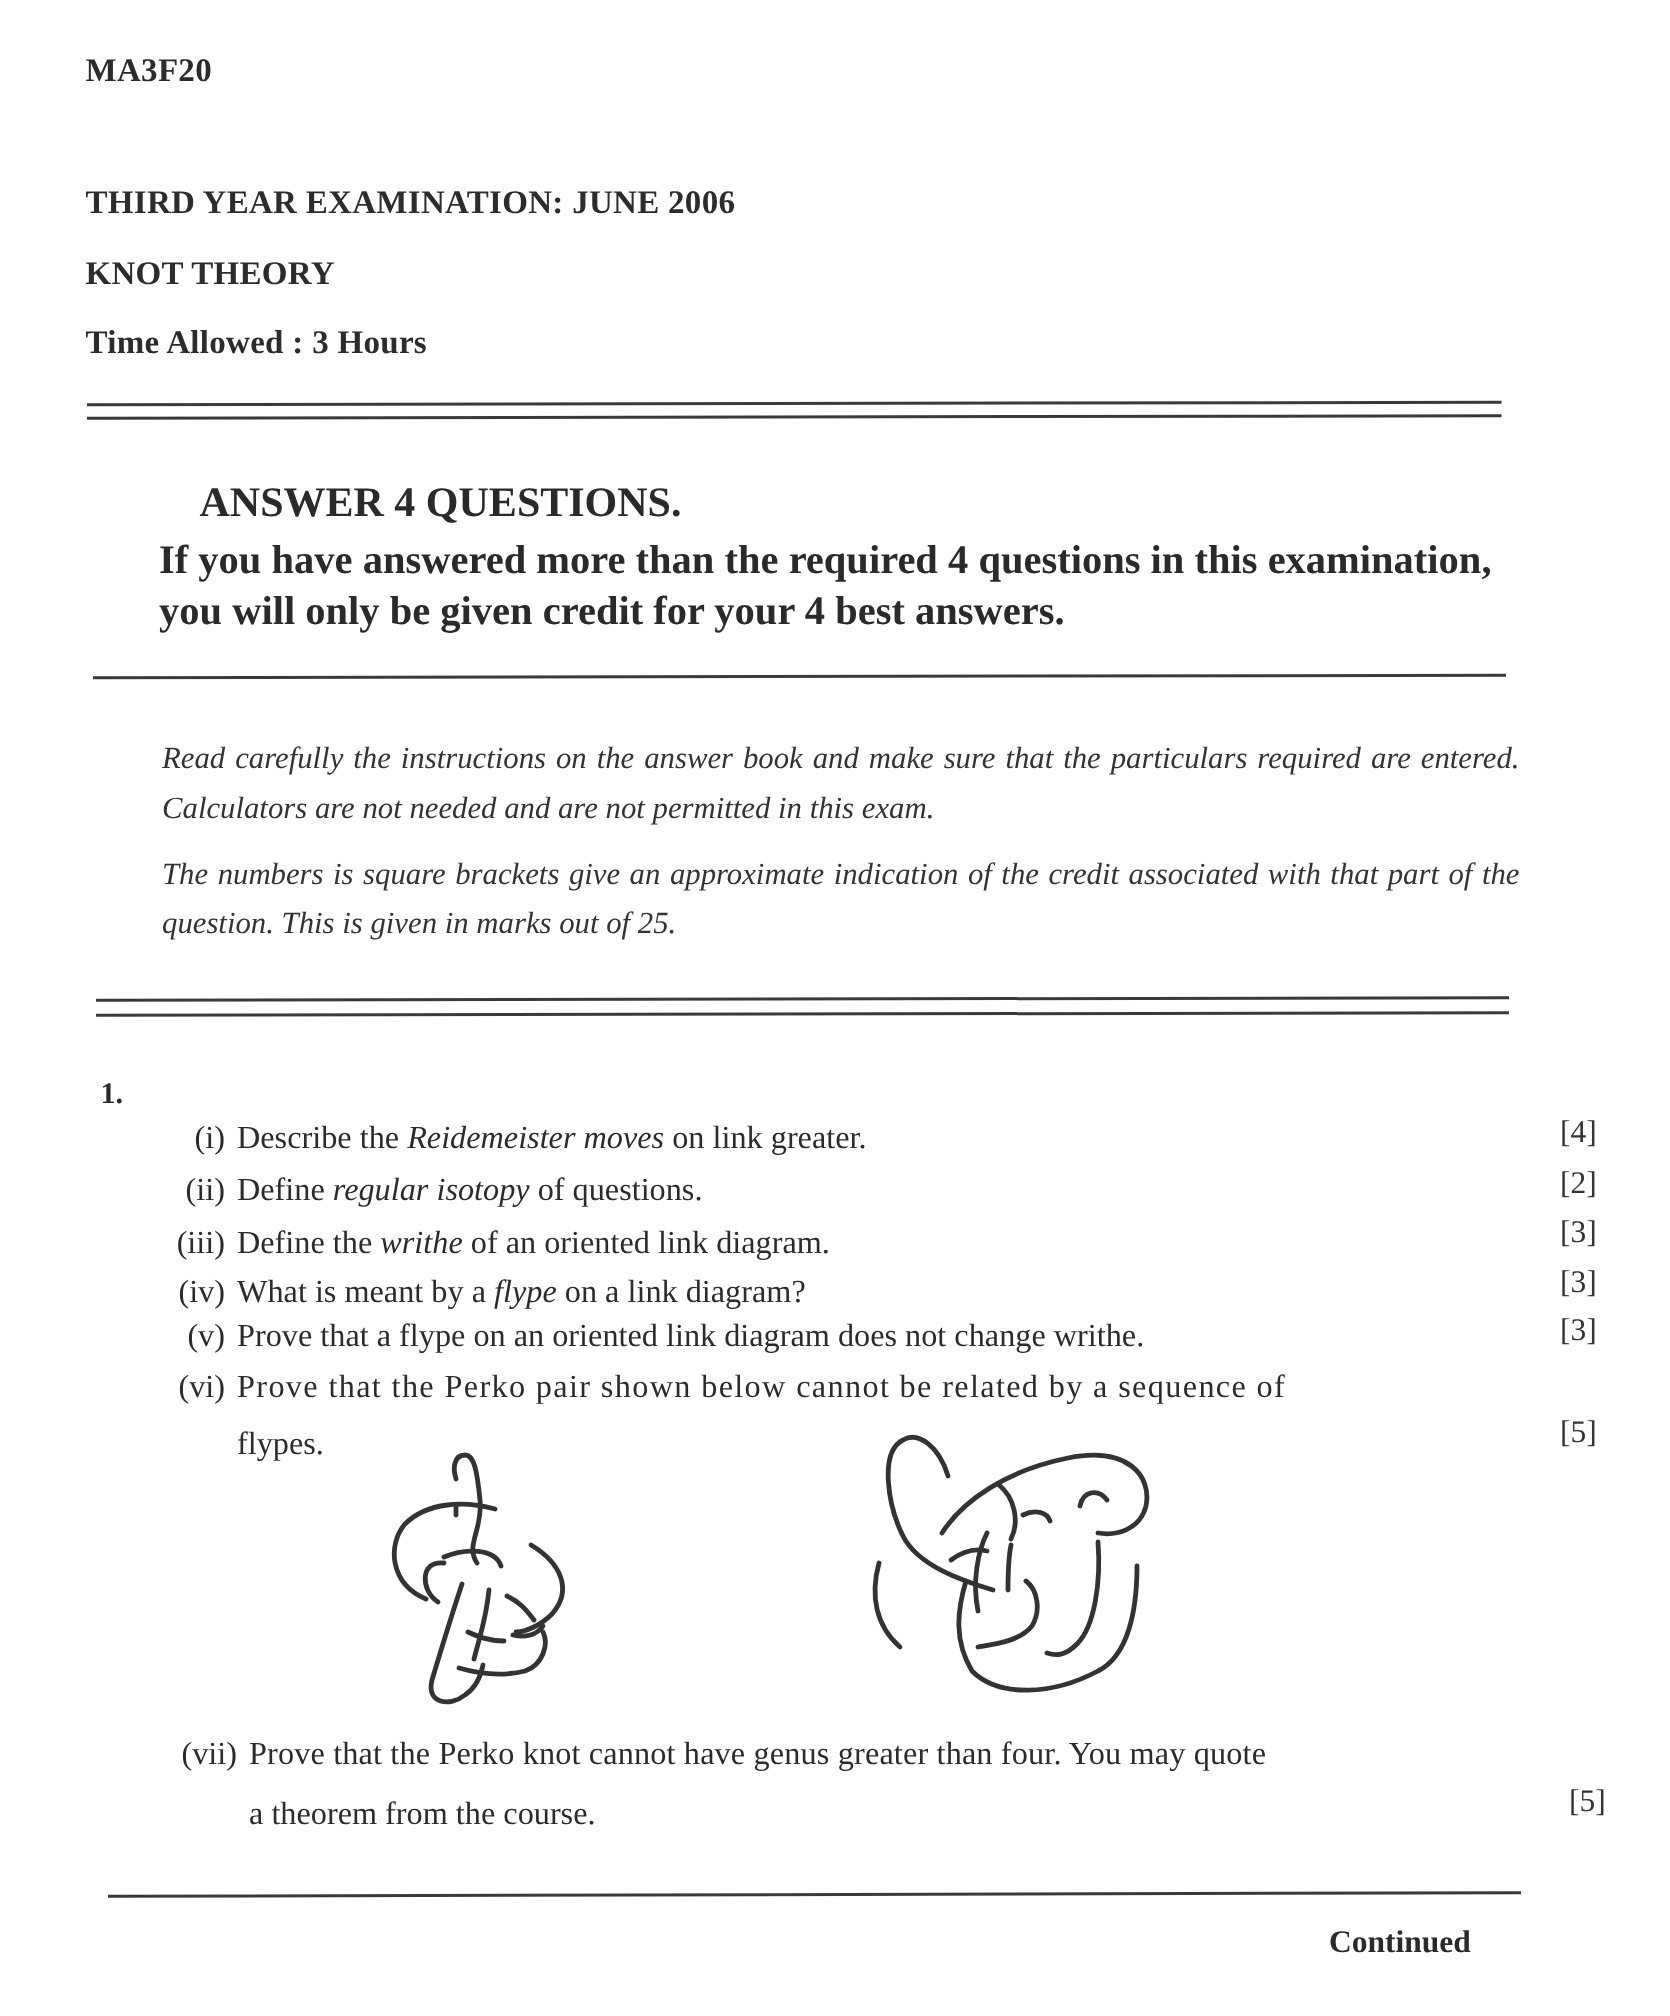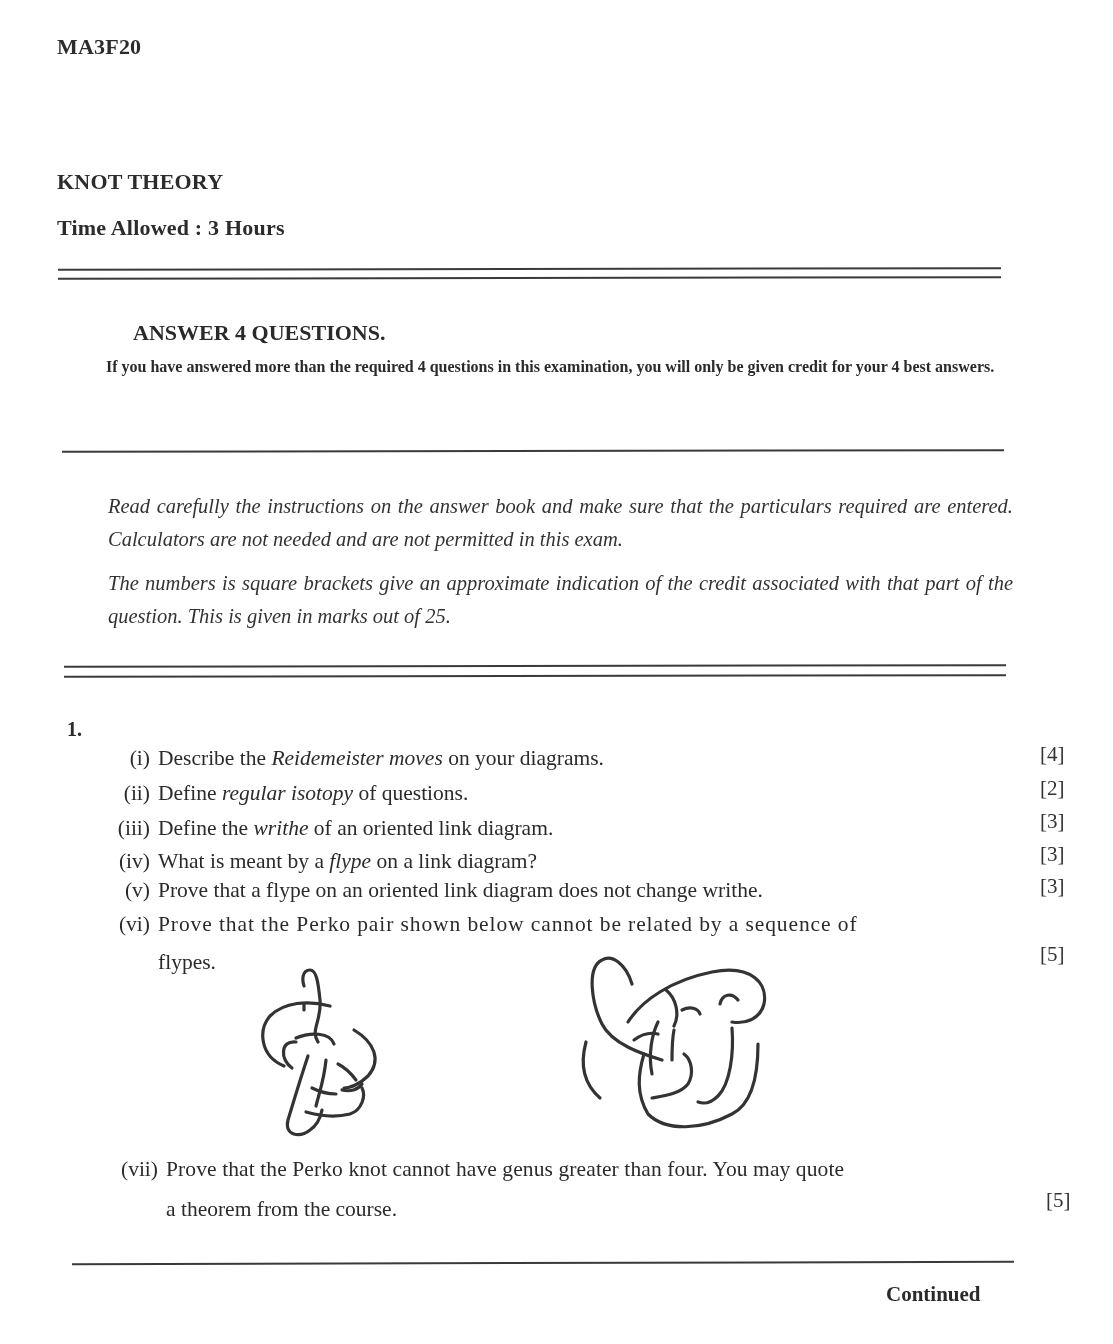--- a/index.html
+++ b/index.html
@@ -4,39 +4,40 @@
 <style>
   html, body { margin: 0; padding: 0; }
   body {
     width: 1113px; height: 1344px; background: #ffffff; position: relative; overflow: hidden;
     font-family: "DejaVu Serif", "Liberation Serif", serif; color: #2a2a2a;
   }
   .page { position: absolute; left: 0; top: 0; width: 1113px; height: 1308px; }
   .hdr { position: absolute; left: 57px; font-weight: bold; font-size: 22px; letter-spacing: 0.2px; color: #2c2c2c; font-family: "Liberation Serif", serif; }
   .rule { position: absolute; height: 2px; background: #3a3a3a; }
   .block { position: absolute; left: 106px; width: 900px; font-family: "Liberation Serif", serif; }
-  .answer-title { font-weight: bold; font-size: 22px; margin: 0; }
-  .answer-body { font-weight: bold; font-size: 16px; line-height: 34px; margin: 4px 0 0 0; }
+  .answer-title { font-weight: bold; font-size: 28px; margin: 0; }
+  .answer-body { font-weight: bold; font-size: 27px; line-height: 34px; margin: 4px 0 0 0; }
   .instr { position: absolute; left: 108px; width: 905px; font-style: italic; font-size: 20.5px; line-height: 33px; font-family: "Liberation Serif", serif; color: #333; text-align: justify; }
   .qnum { position: absolute; left: 67px; top: 718px; font-weight: bold; font-size: 20px; font-family: "Liberation Serif", serif; }
   .part { position: absolute; font-size: 21.5px; font-family: "Liberation Serif", serif; color: #2b2b2b; }
   .plabel { position: absolute; width: 50px; text-align: right; }
   .ptext { position: absolute; left: 58px; white-space: nowrap; }
   .marks { position: absolute; font-size: 21px; font-family: "Liberation Serif", serif; color: #333; }
   .continued { position: absolute; left: 886px; top: 1282px; font-weight: bold; font-size: 21px; font-family: "Liberation Serif", serif; }
   .knot { position: absolute; }
   .knot path { fill: none; stroke: #333; stroke-width: 3.2; stroke-linecap: round; stroke-linejoin: round; }
   i { }
 </style>
 </head>
 <body>
 
 <div class="page">
 
   <div class="hdr" style="top:34px;">MA3F20</div>
+  <div class="hdr" style="top:122px;">THIRD YEAR EXAMINATION: JUNE 2006</div>
   <div class="hdr" style="top:169px;">KNOT THEORY</div>
   <div class="hdr" style="top:215px;">Time Allowed : 3 Hours</div>
 
   <div class="rule" style="left:58px; top:268px; width:943px; transform:rotate(-0.1deg);"></div>
   <div class="rule" style="left:58px; top:277px; width:943px; transform:rotate(-0.1deg);"></div>
 
   <div class="block" style="top:320px;">
     <p class="answer-title" style="margin-left:27px;">ANSWER 4 QUESTIONS.</p>
     <p class="answer-body">If you have answered more than the required 4 questions in this examination, you will only be given credit for your 4 best answers.</p>
   </div>
@@ -46,21 +47,21 @@
   <div class="instr" style="top:490px;">Read carefully the instructions on the answer book and make sure that the particulars required are entered. Calculators are not needed and are not permitted in this exam.</div>
   <div class="instr" style="top:567px;">The numbers is square brackets give an approximate indication of the credit associated with that part of the question. This is given in marks out of 25.</div>
 
   <div class="rule" style="left:64px; top:665px; width:942px; transform:rotate(-0.1deg);"></div>
   <div class="rule" style="left:64px; top:675px; width:942px; transform:rotate(-0.1deg);"></div>
 
   <div class="qnum">1.</div>
 
   <div class="part" style="left:100px; top:746px;">
     <span class="plabel">(i)</span>
-    <span class="ptext"><span>Describe the </span><i>Reidemeister moves</i><span> on your diagrams.</span></span>
+    <span class="ptext"><span>Describe the </span><i>Reidemeister moves</i><span> on link greater.</span></span>
   </div>
   <div class="marks" style="left:1040px; top:742px;">[4]</div>
 
   <div class="part" style="left:100px; top:781px;">
     <span class="plabel">(ii)</span>
     <span class="ptext"><span>Define </span><i>regular isotopy</i><span> of questions.</span></span>
   </div>
   <div class="marks" style="left:1040px; top:776px;">[2]</div>
 
   <div class="part" style="left:100px; top:816px;">

